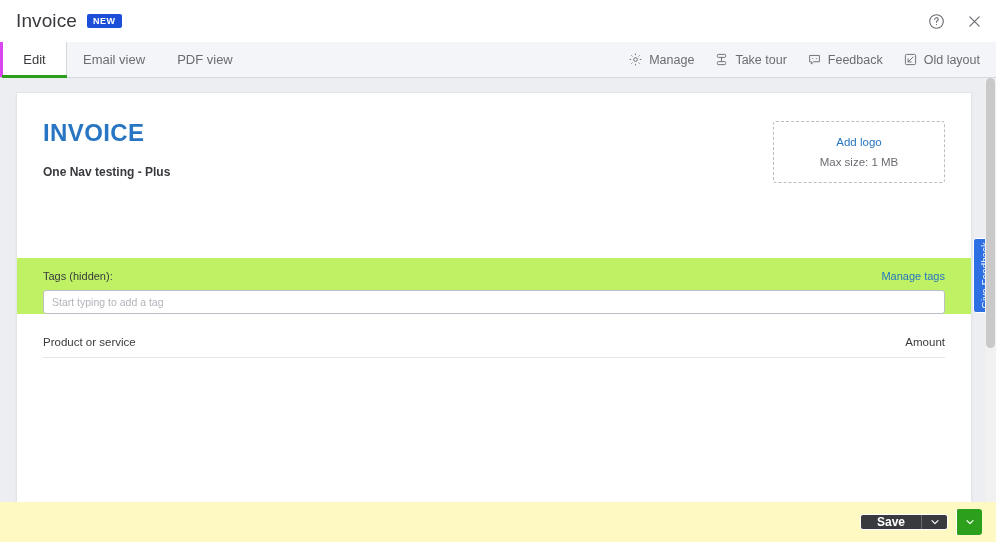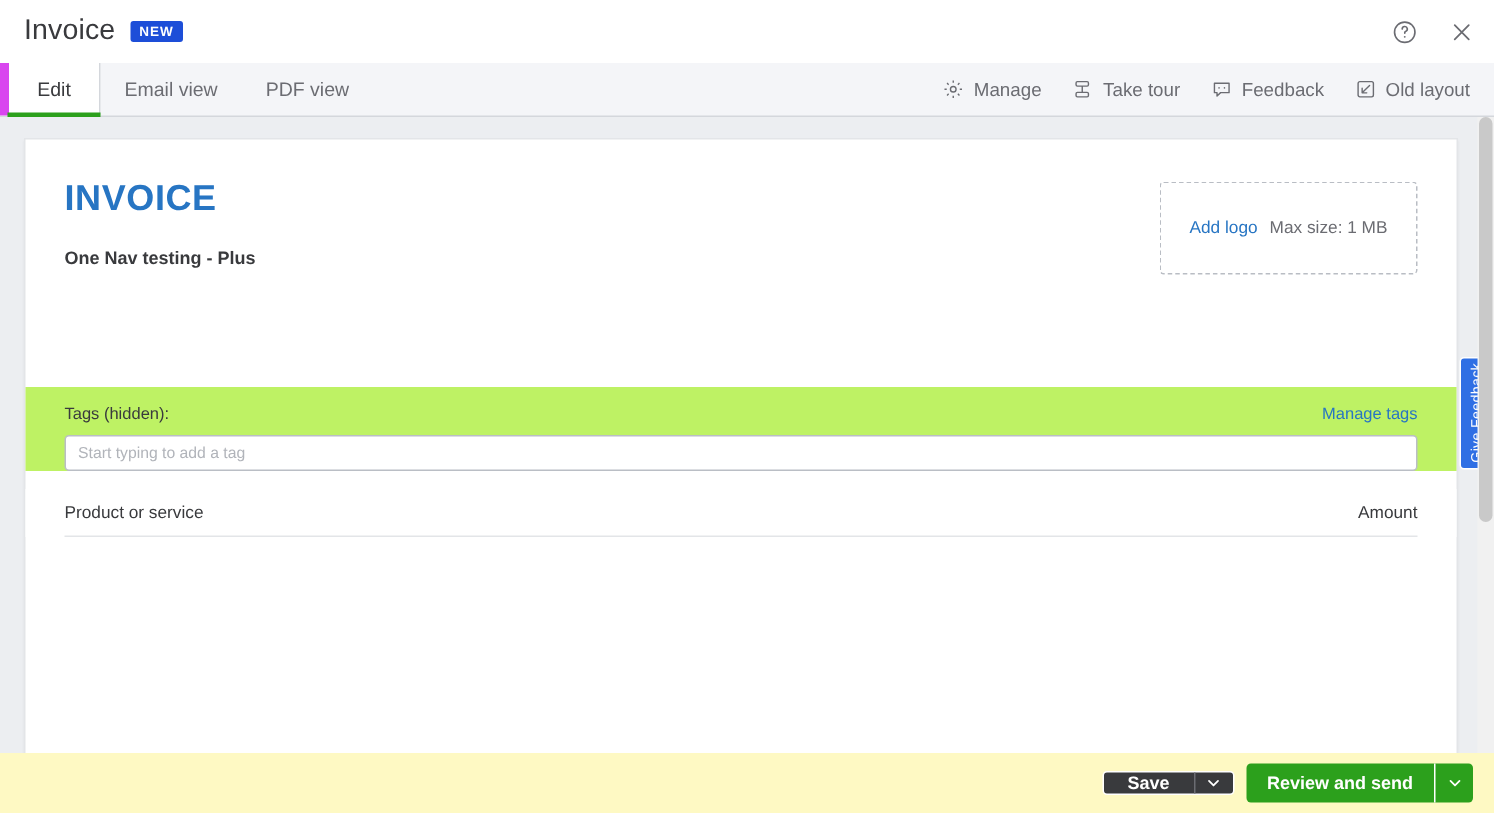--- a/index.html
+++ b/index.html
@@ -55,21 +55,21 @@
   }
   .tab {
     display: flex; align-items: center; justify-content: center;
     font-size: 13px; color: #6b6c72;
     padding: 0 16px; cursor: pointer;
     position: relative;
   }
   .tab.active {
     background: #ffffff;
     color: #393a3d;
-    border-left: 6px solid #d946ef;
+    border-left: 3px solid #d946ef;
     border-right: 1px solid #d4d7dc;
     min-width: 67px;
   }
   .tab.active::after {
     content: "";
     position: absolute; left: -1px; right: -1px; bottom: -1px;
     height: 3px; background: #2ca01c;
   }
   .tabbar-right {
     position: absolute; right: 8px; top: 0; height: 35px;
@@ -118,21 +118,21 @@
   }
   .edit-company {
     margin-top: 14px;
     font-size: 11.5px; color: #2775c3; font-weight: bold; cursor: pointer;
   }
   .logo-box {
     position: absolute; right: 26px; top: 28px;
     width: 172px; height: 62px;
     border: 1px dashed #b9bdc4;
     border-radius: 3px;
-    display: flex; flex-direction: row;
+    display: flex; flex-direction: column;
     align-items: center; justify-content: center;
     gap: 8px;
     cursor: pointer;
   }
   .logo-add { font-size: 11.5px; color: #2775c3; }
   .logo-max { font-size: 11.5px; color: #6b6c72; }
 
   
   .cust-band {
     background: #eef3fa;
@@ -390,21 +390,20 @@
       <div class="caret">
         <span>
           <svg width="12" height="12" viewBox="0 0 16 16" fill="none" stroke="#ffffff" stroke-width="1.6" stroke-linecap="round" stroke-linejoin="round">
             <path d="M4 6.2 8 10.2 12 6.2"></path>
           </svg>
         </span>
       </div>
     </div>
 
     <div class="btn-review">
-      <div class="lbl">Review and send</div>
       <div class="caret">
         <span>
           <svg width="12" height="12" viewBox="0 0 16 16" fill="none" stroke="#ffffff" stroke-width="1.6" stroke-linecap="round" stroke-linejoin="round">
             <path d="M4 6.2 8 10.2 12 6.2"></path>
           </svg>
         </span>
       </div>
     </div>
 
   </div>

